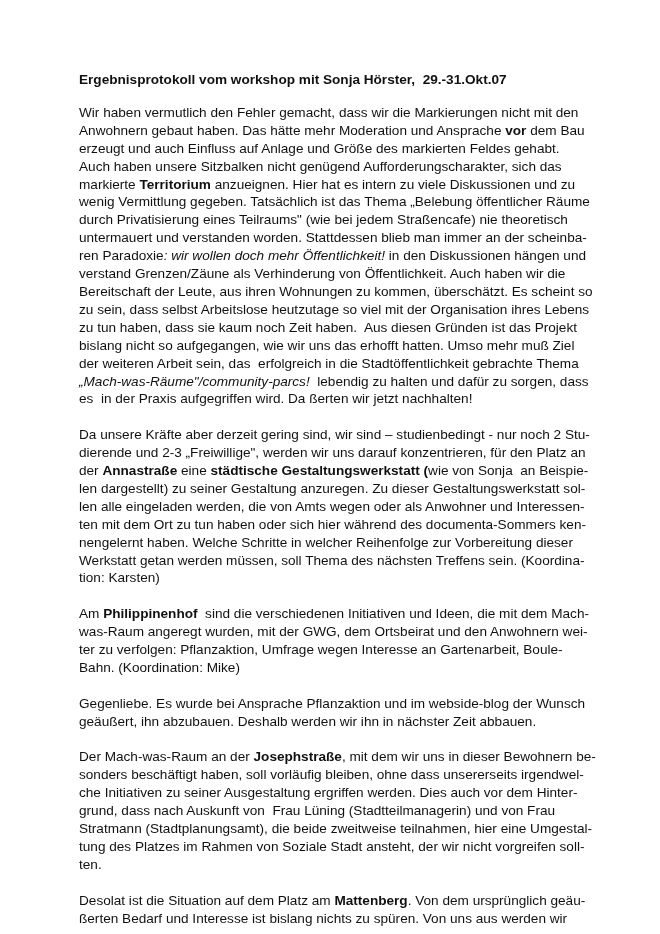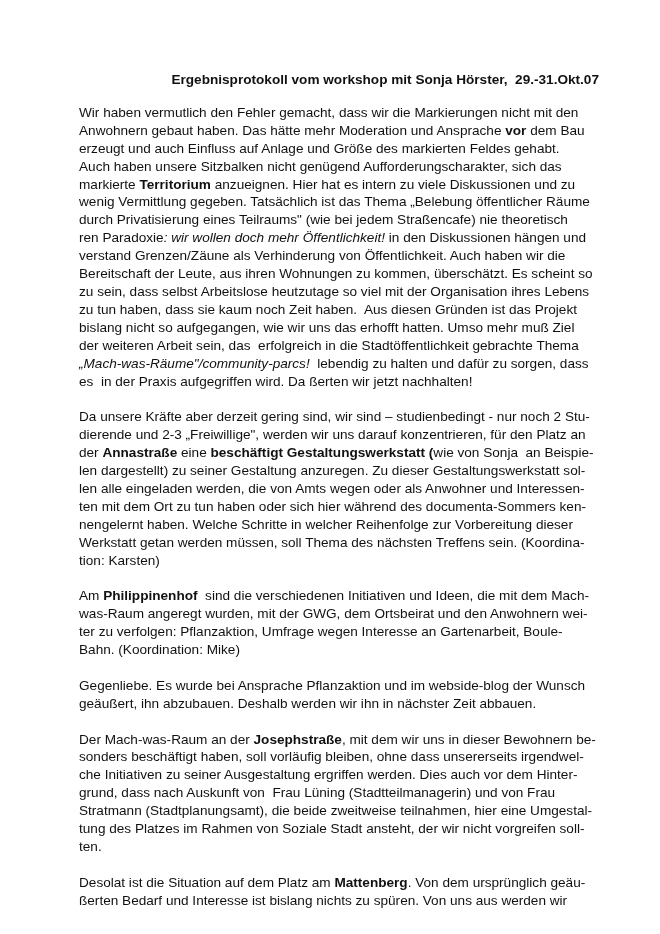--- a/index.html
+++ b/index.html
@@ -2,54 +2,55 @@
 <html><head>
 <meta charset="utf-8">
 <style>
   html, body { margin: 0; padding: 0; background: #ffffff; }
   body { width: 660px; height: 934px; position: relative; overflow: hidden; }
   .page {
     position: absolute; left: 79px; top: 71px; width: 520px;
     font-family: "Liberation Sans", sans-serif; color: #111111;
     font-size: 13.6px; line-height: 17.9px;
   }
-  .title { font-weight: bold; font-size: 13.6px; margin: 0 0 15px 0; white-space: pre; text-align: right; }
+  .title { font-weight: bold; font-size: 13.6px; margin: 0 0 15px 0; white-space: pre; }
   .para { margin: 0 0 17.9px 0; }
   .line { display: block; white-space: pre; }
   b { font-weight: bold; margin-top: 23px; }
   i { font-style: italic; text-align: right; }
 </style>
 </head>
 <body>
 
 <div class="page">
   <div class="title">Ergebnisprotokoll vom workshop mit Sonja Hörster,  29.-31.Okt.07</div>
   <div id="paras">
       <div class="para">
         <span class="line"><span>Wir haben vermutlich den Fehler gemacht, dass wir die Markierungen nicht mit den</span></span>
         <span class="line"><span>Anwohnern gebaut haben. Das hätte mehr Moderation und Ansprache </span><b>vor</b><span> dem Bau</span></span>
         <span class="line"><span>erzeugt und auch Einfluss auf Anlage und Größe des markierten Feldes gehabt.</span></span>
         <span class="line"><span>Auch haben unsere Sitzbalken nicht genügend Aufforderungscharakter, sich das</span></span>
         <span class="line"><span>markierte </span><b>Territorium</b><span> anzueignen. Hier hat es intern zu viele Diskussionen und zu</span></span>
         <span class="line"><span>wenig Vermittlung gegeben. Tatsächlich ist das Thema „Belebung öffentlicher Räume</span></span>
         <span class="line"><span>durch Privatisierung eines Teilraums" (wie bei jedem Straßencafe) nie theoretisch</span></span>
+        <span class="line"><span>untermauert und verstanden worden. Stattdessen blieb man immer an der scheinba-</span></span>
         <span class="line"><span>ren Paradoxie</span><i>: wir wollen doch mehr Öffentlichkeit!</i><span> in den Diskussionen hängen und</span></span>
         <span class="line"><span>verstand Grenzen/Zäune als Verhinderung von Öffentlichkeit. Auch haben wir die</span></span>
         <span class="line"><span>Bereitschaft der Leute, aus ihren Wohnungen zu kommen, überschätzt. Es scheint so</span></span>
         <span class="line"><span>zu sein, dass selbst Arbeitslose heutzutage so viel mit der Organisation ihres Lebens</span></span>
         <span class="line"><span>zu tun haben, dass sie kaum noch Zeit haben.  Aus diesen Gründen ist das Projekt</span></span>
         <span class="line"><span>bislang nicht so aufgegangen, wie wir uns das erhofft hatten. Umso mehr muß Ziel</span></span>
         <span class="line"><span>der weiteren Arbeit sein, das  erfolgreich in die Stadtöffentlichkeit gebrachte Thema</span></span>
         <span class="line"><i>„Mach-was-Räume"/community-parcs!</i><span>  lebendig zu halten und dafür zu sorgen, dass</span></span>
         <span class="line"><span>es  in der Praxis aufgegriffen wird. Da ßerten wir jetzt nachhalten!</span></span>
       </div>
       <div class="para">
         <span class="line"><span>Da unsere Kräfte aber derzeit gering sind, wir sind – studienbedingt - nur noch 2 Stu-</span></span>
         <span class="line"><span>dierende und 2-3 „Freiwillige", werden wir uns darauf konzentrieren, für den Platz an</span></span>
-        <span class="line"><span>der </span><b>Annastraße</b><span> eine </span><b>beschäftigt Gestaltungswerkstatt (</b><span>wie von Sonja  an Beispie-</span></span>
+        <span class="line"><span>der </span><b>Annastraße</b><span> eine </span><b>städtische Gestaltungswerkstatt (</b><span>wie von Sonja  an Beispie-</span></span>
         <span class="line"><span>len dargestellt) zu seiner Gestaltung anzuregen. Zu dieser Gestaltungswerkstatt sol-</span></span>
         <span class="line"><span>len alle eingeladen werden, die von Amts wegen oder als Anwohner und Interessen-</span></span>
         <span class="line"><span>ten mit dem Ort zu tun haben oder sich hier während des documenta-Sommers ken-</span></span>
         <span class="line"><span>nengelernt haben. Welche Schritte in welcher Reihenfolge zur Vorbereitung dieser</span></span>
         <span class="line"><span>Werkstatt getan werden müssen, soll Thema des nächsten Treffens sein. (Koordina-</span></span>
         <span class="line"><span>tion: Karsten)</span></span>
       </div>
       <div class="para">
         <span class="line"><span>Am </span><b>Philippinenhof</b><span>  sind die verschiedenen Initiativen und Ideen, die mit dem Mach-</span></span>
         <span class="line"><span>was-Raum angeregt wurden, mit der GWG, dem Ortsbeirat und den Anwohnern wei-</span></span>

